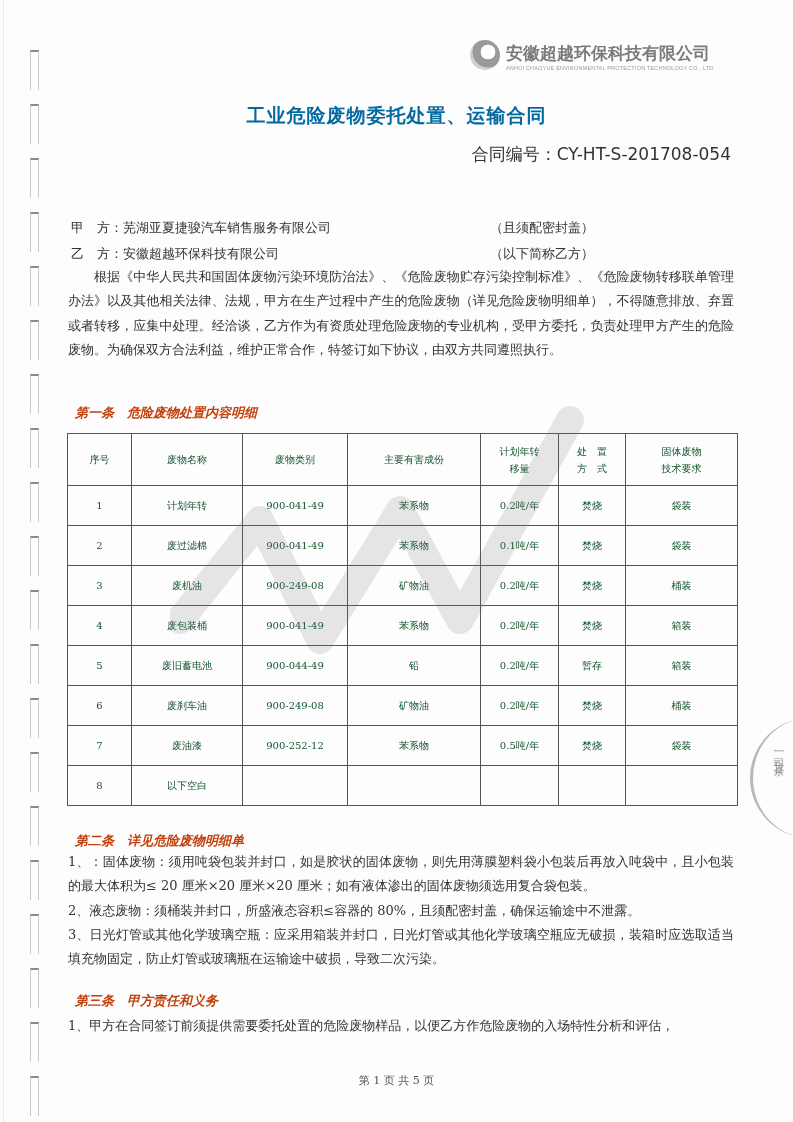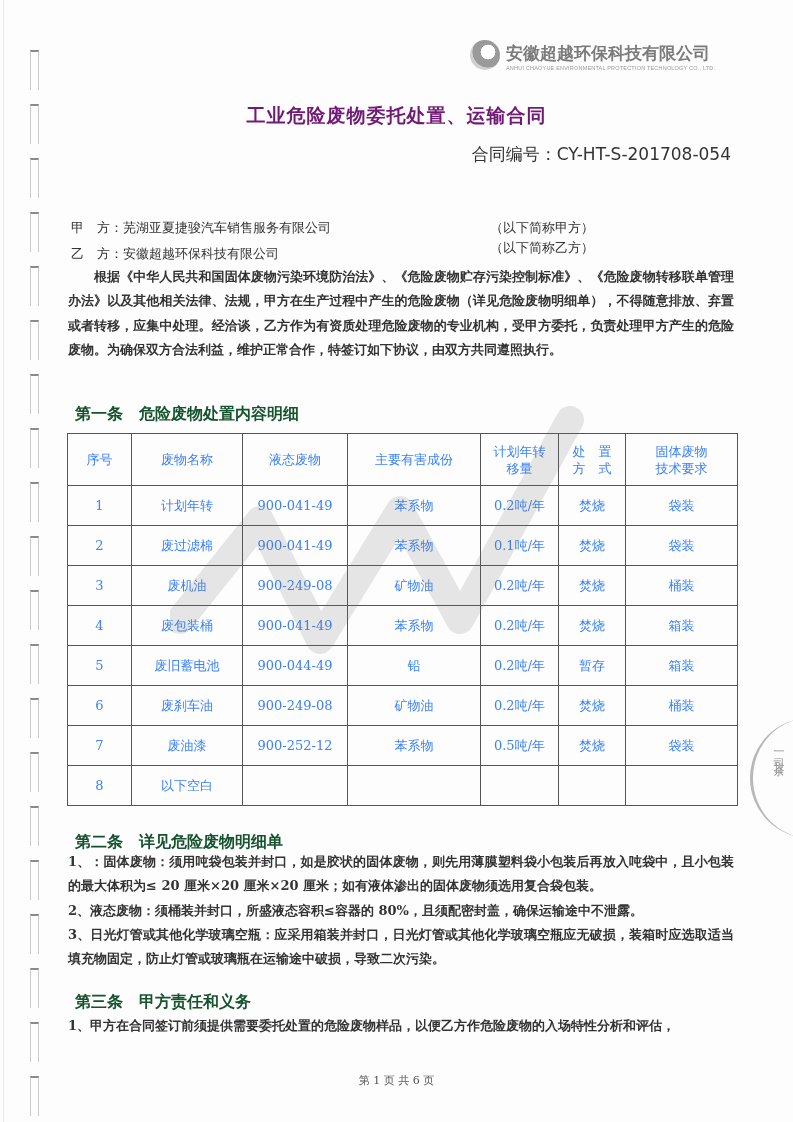--- a/index.html
+++ b/index.html
@@ -14,29 +14,29 @@
   }
   .binding-line { position:absolute; left:3px; top:0; width:1px; height:1122px; background:#e4ecec; }
   .logo { position:absolute; left:470px; top:38px; width:270px; height:40px; }
   .logo-mark { position:absolute; left:0; top:2px; width:30px; height:30px; border-radius:50%;
     background:radial-gradient(circle at 60% 40%, #fff 0 28%, #9a9a9a 30% 60%, #d0d0d0 62%); }
   .logo-cn { position:absolute; left:36px; top:4px; font-family:"DejaVu Sans","Liberation Sans",sans-serif;
     font-size:17px; font-weight:bold; color:#7b7b7b; letter-spacing:0px; white-space:nowrap; }
   .logo-en { position:absolute; left:36px; top:27px; font-family:"Liberation Sans",sans-serif;
     font-size:5.5px; color:#9a9a9a; white-space:nowrap; letter-spacing:0.2px; }
   .title { position:absolute; left:0; width:793px; top:103px; text-align:center;
-    font-family:"DejaVu Sans","Liberation Sans",sans-serif; font-size:19px; font-weight:bold; color:#701a75; letter-spacing:1px; }
+    font-family:"DejaVu Sans","Liberation Sans",sans-serif; font-size:19px; font-weight:bold; color:#0369a1; letter-spacing:1px; }
   .contract-no { position:absolute; right:62px; top:143px; font-family:"DejaVu Sans","Liberation Sans",sans-serif;
     font-size:17px; color:#333; }
   .party { position:absolute; left:71px; font-size:13px; color:#333; }
   .party-abbr { position:absolute; left:490px; font-size:13px; color:#333; }
-  .para { position:absolute; left:68px; width:666px; font-size:13px; line-height:24.3px; color:#333; text-align:justify;font-weight:bold; }
+  .para { position:absolute; left:68px; width:666px; font-size:13px; line-height:24.3px; color:#333; text-align:justify; }
   .indent { text-indent:26px; }
-  .section { position:absolute; left:75px; font-size:16px; color:#14532d; font-weight:bold; }
-  table.waste { position:absolute; left:67px; top:433px; border-collapse:collapse; font-size:13px; color:#3b82f6; }
+  .section { position:absolute; left:75px; font-size:13px; color:#c2410c; font-weight:bold;font-style:italic; }
+  table.waste { position:absolute; left:67px; top:433px; border-collapse:collapse; font-size:10px; color:#14532d; }
   table.waste th, table.waste td { border:1.3px solid #555; text-align:center; padding:0; font-weight:normal; }
   table.waste th { height:51px; line-height:17px; }
   table.waste td { height:39px; }
   .watermark { position:absolute; left:170px; top:400px; width:420px; height:300px; pointer-events:none; opacity:0.16; }
   .stamp { position:absolute; left:750px; top:718px; width:80px; height:120px; border-left:3px solid #b8b8b8; border-radius:60px 0 0 60px; }
   .stamp-text { position:absolute; left:770px; top:745px; font-size:11px; color:#8f8f8f; writing-mode:vertical-rl; letter-spacing:4px; }
   .footer { position:absolute; left:0; width:793px; top:1073px; text-align:center; font-size:11px; color:#555; }
 </style>
 </head>
 <body>
@@ -70,45 +70,45 @@
   <div class="logo-cn">安徽超越环保科技有限公司</div>
   <div class="logo-en">ANHUI CHAOYUE ENVIRONMENTAL PROTECTION TECHNOLOGY CO., LTD.</div>
 </div>
 
 <div class="title">工业危险废物委托处置、运输合同</div>
 <div class="contract-no">合同编号：CY-HT-S-201708-054</div>
 
 <div class="party" style="top:219px">
   <span>甲　方：</span><span>芜湖亚夏捷骏汽车销售服务有限公司</span>
 </div>
-<div class="party-abbr" style="top:219px">（以下简称甲方）</div>
+<div class="party-abbr" style="top:219px">（且须配密封盖）</div>
 <div class="party" style="top:245px">
   <span>乙　方：</span><span>安徽超越环保科技有限公司</span>
 </div>
-<div class="party-abbr" style="top:239px">（以下简称乙方）</div>
+<div class="party-abbr" style="top:245px">（以下简称乙方）</div>
 
 <div class="para indent" style="top:265px">根据《中华人民共和国固体废物污染环境防治法》、《危险废物贮存污染控制标准》、《危险废物转移联单管理办法》以及其他相关法律、法规，甲方在生产过程中产生的危险废物（详见危险废物明细单），不得随意排放、弃置或者转移，应集中处理。经洽谈，乙方作为有资质处理危险废物的专业机构，受甲方委托，负责处理甲方产生的危险废物。为确保双方合法利益，维护正常合作，特签订如下协议，由双方共同遵照执行。</div>
 
 <div class="section" style="top:404px">第一条　危险废物处置内容明细</div>
 
 <table class="waste">
   <colgroup>
     <col style="width:64px">
       <col style="width:111px">
       <col style="width:105px">
       <col style="width:133px">
       <col style="width:78px">
       <col style="width:67px">
       <col style="width:112px">
   </colgroup>
   <thead>
     <tr>
       <th><span>序号</span></th>
       <th><span>废物名称</span></th>
-      <th><span>液态废物</span></th>
+      <th><span>废物类别</span></th>
       <th><span>主要有害成份</span></th>
       <th><span>计划年转</span><br><span>移量</span></th>
       <th><span>处　置</span><br><span>方　式</span></th>
       <th><span>固体废物</span><br><span>技术要求</span></th>
     </tr>
   </thead>
   <tbody>
     <tr>
       <td>1</td>
       <td>计划年转</td>
@@ -192,13 +192,13 @@
 <div class="para" style="top:850px">1、：固体废物：须用吨袋包装并封口，如是胶状的固体废物，则先用薄膜塑料袋小包装后再放入吨袋中，且小包装的最大体积为≤ 20 厘米×20 厘米×20 厘米；如有液体渗出的固体废物须选用复合袋包装。</div>
 <div class="para" style="top:899px">2、液态废物：须桶装并封口，所盛液态容积≤容器的 80%，且须配密封盖，确保运输途中不泄露。</div>
 <div class="para" style="top:923px">3、日光灯管或其他化学玻璃空瓶：应采用箱装并封口，日光灯管或其他化学玻璃空瓶应无破损，装箱时应选取适当填充物固定，防止灯管或玻璃瓶在运输途中破损，导致二次污染。</div>
 
 <div class="section" style="top:992px">第三条　甲方责任和义务</div>
 <div class="para" style="top:1014px">1、甲方在合同签订前须提供需要委托处置的危险废物样品，以便乙方作危险废物的入场特性分析和评估，</div>
 
 <div class="stamp"></div>
 <div class="stamp-text">一司甘余</div>
 
-<div class="footer">第 1 页 共 6 页</div>
+<div class="footer">第 1 页 共 5 页</div>
 
 </body></html>

